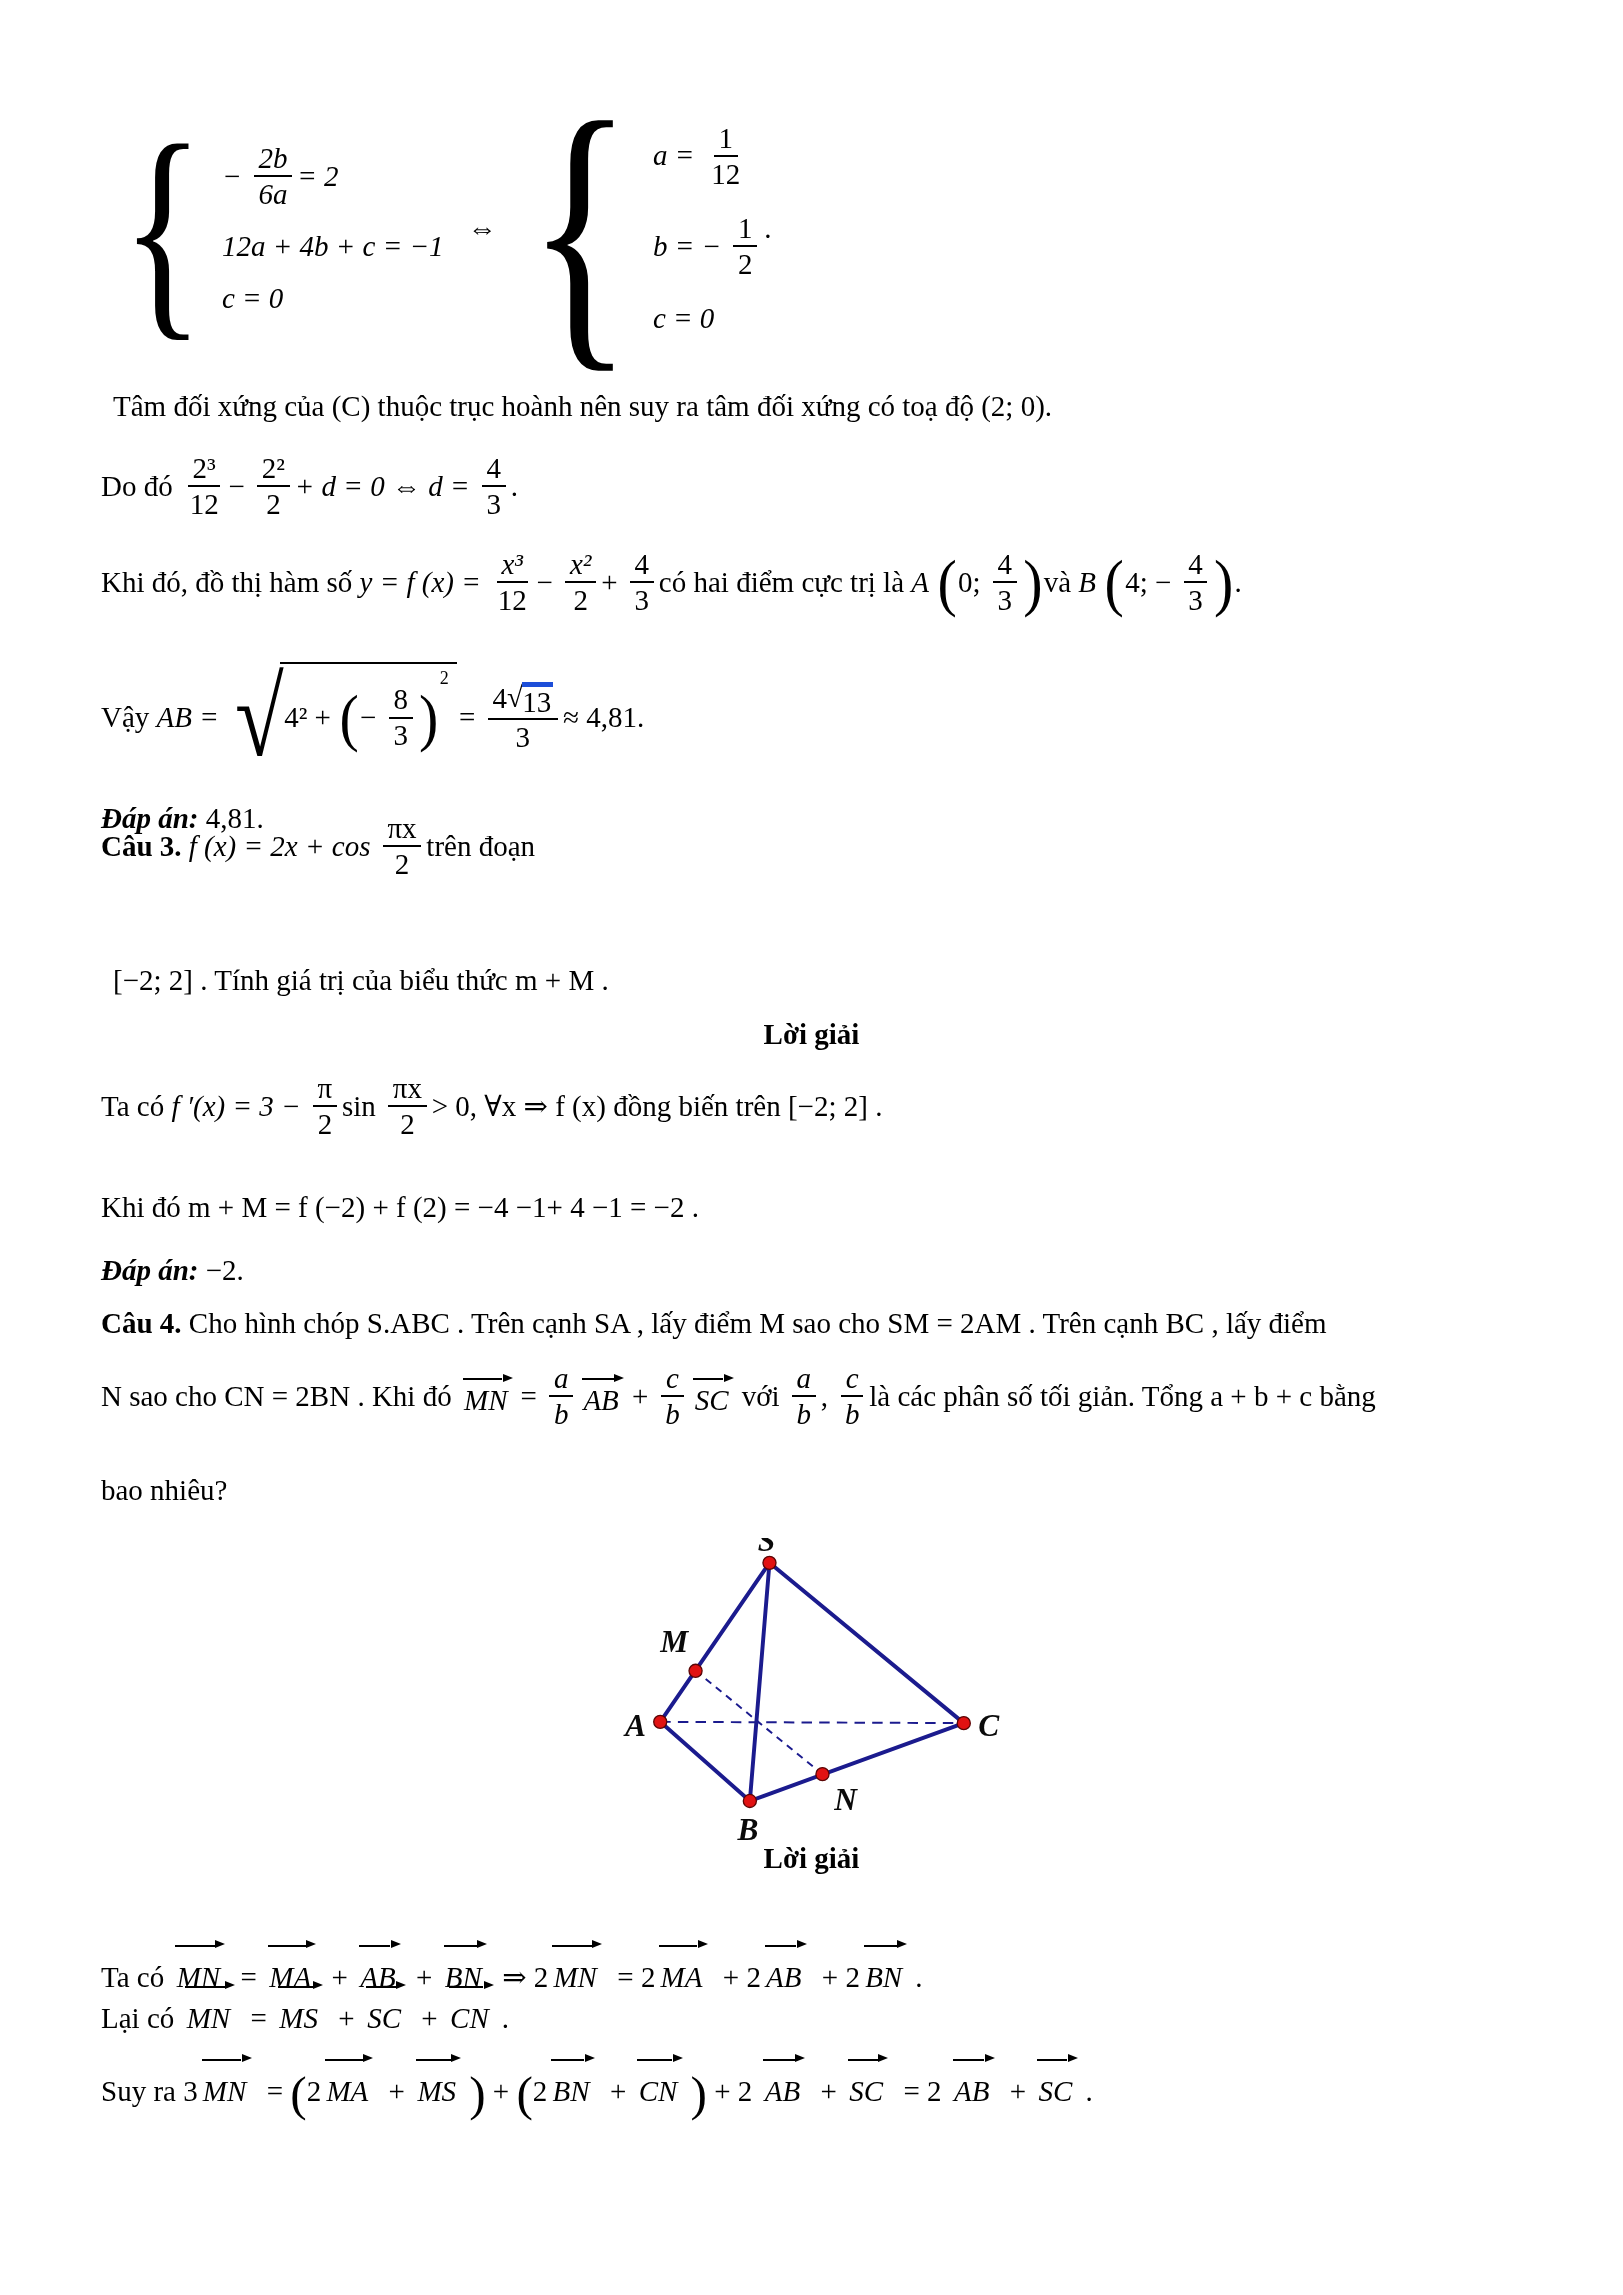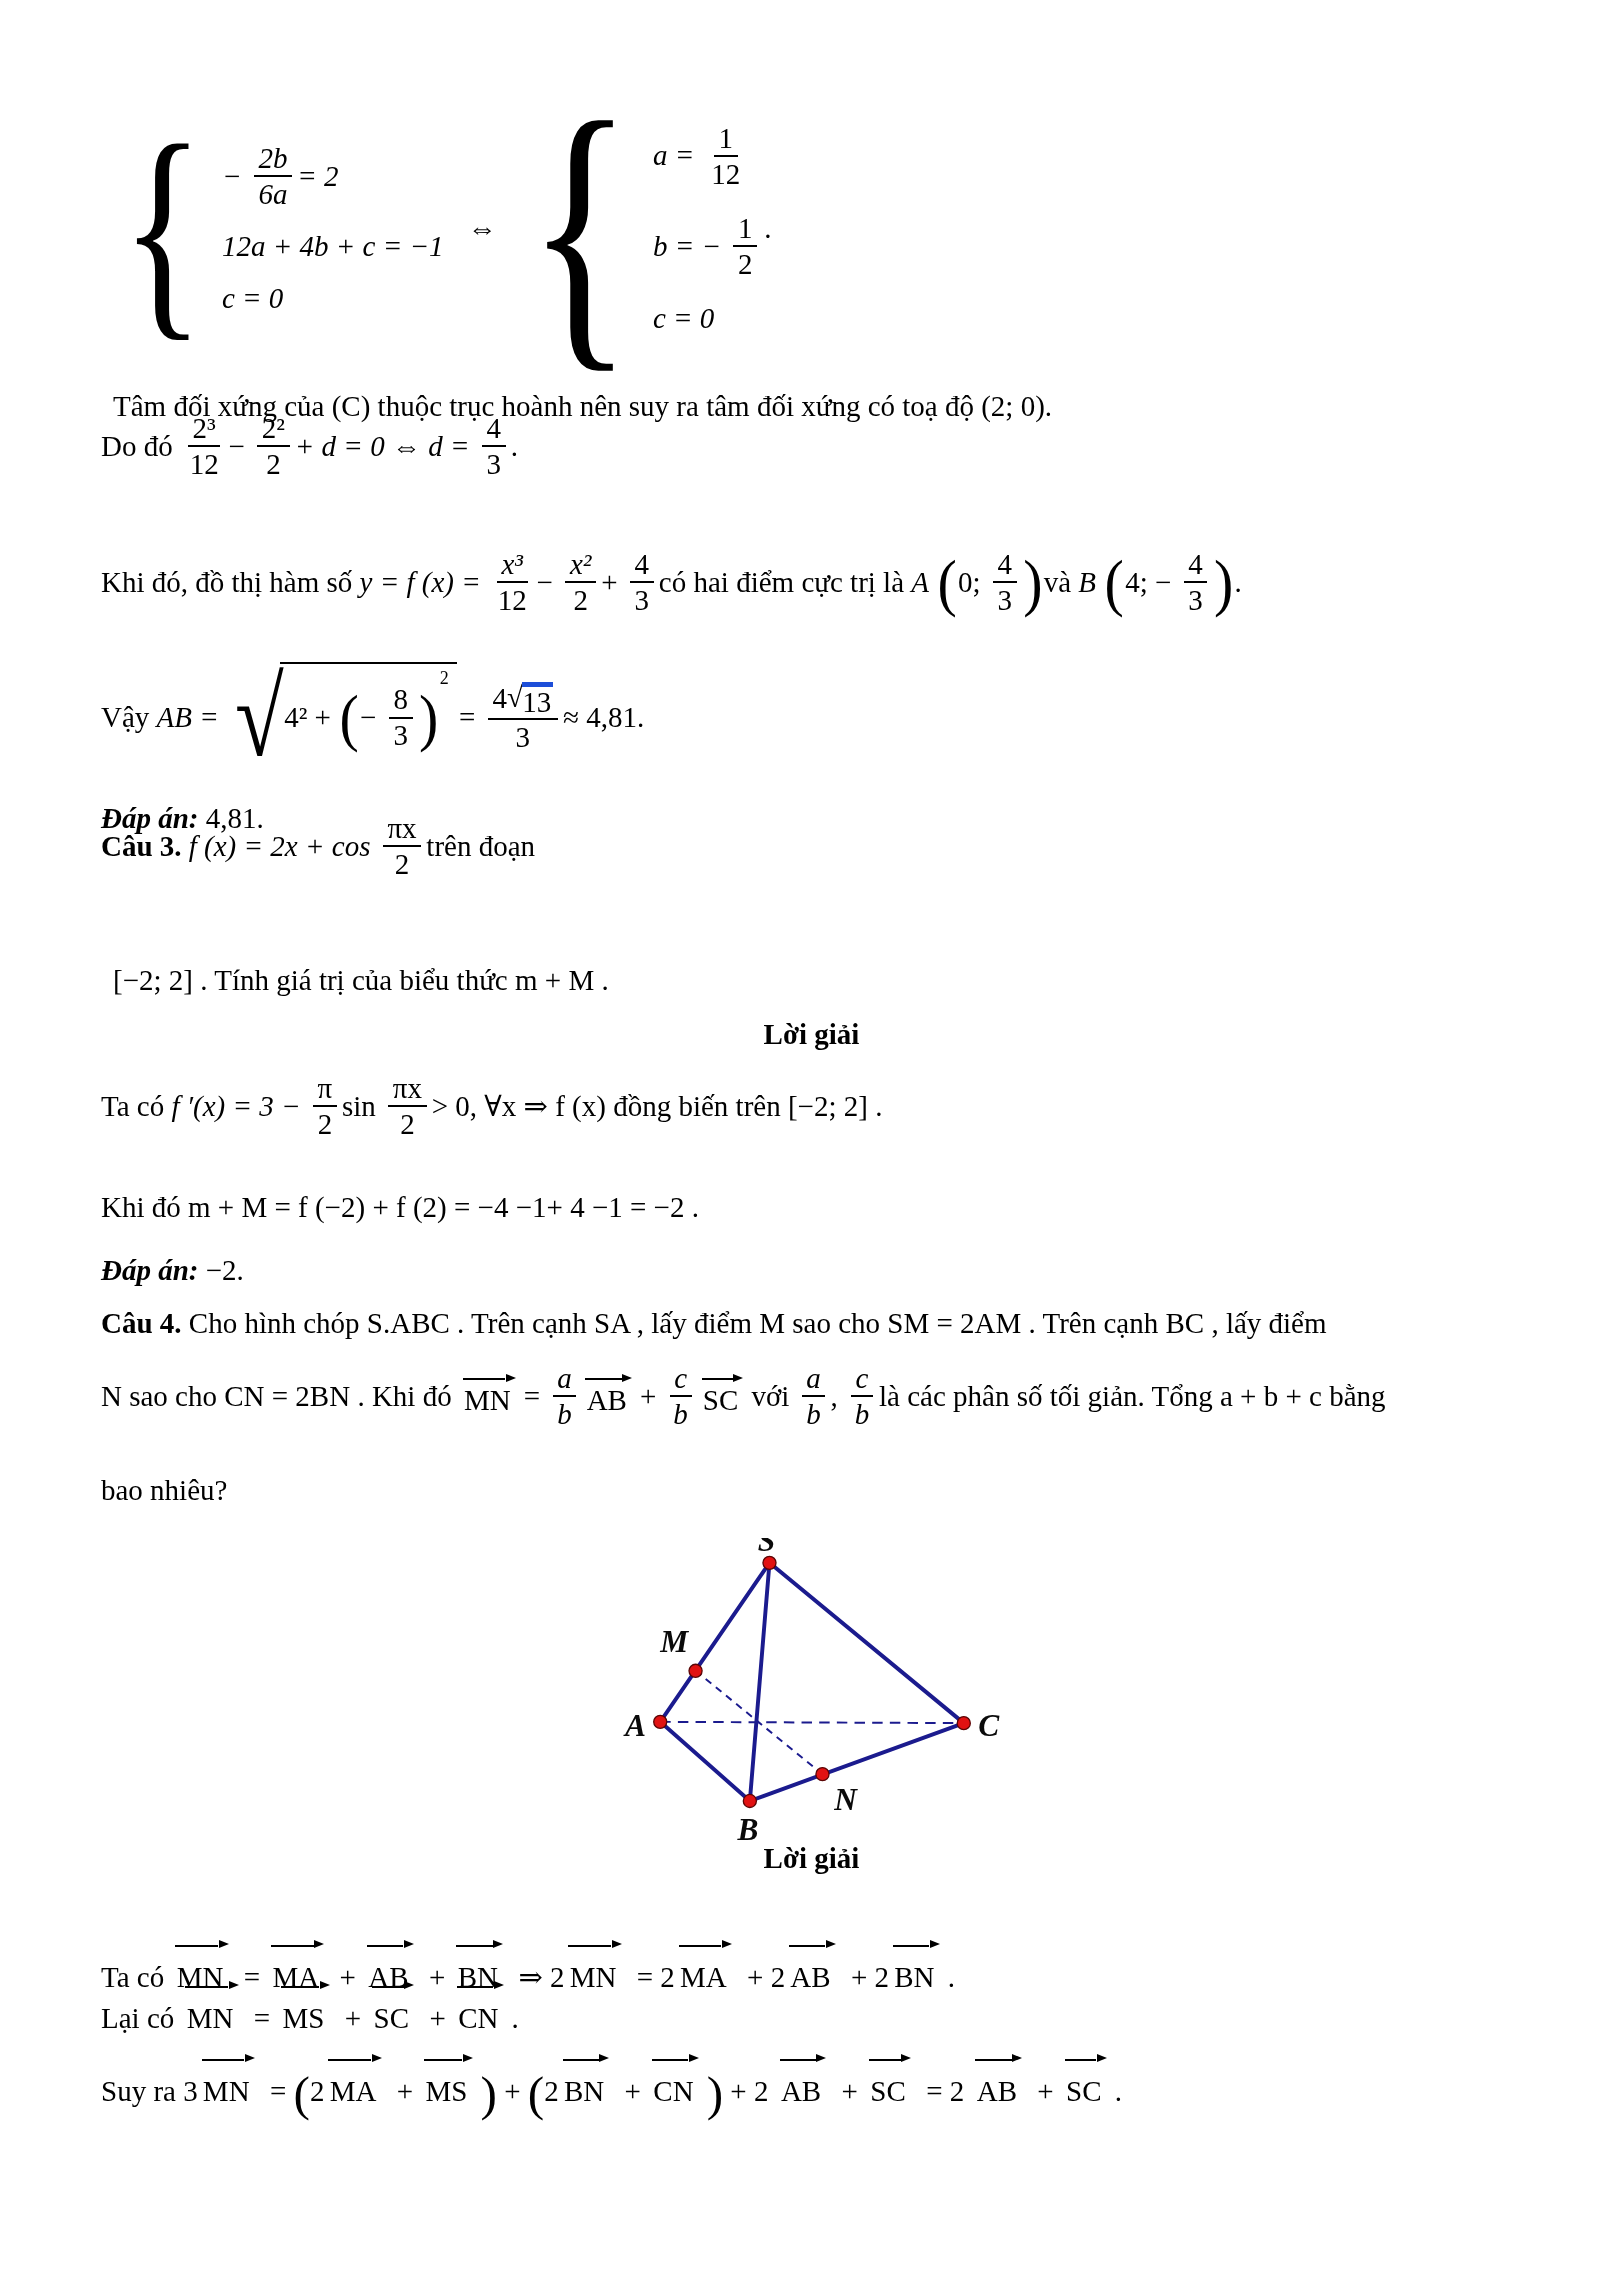--- a/index.html
+++ b/index.html
@@ -22,21 +22,21 @@
   .bigp{display:inline-block;font-size:2.0em;line-height:0.85;transform:scaleY(1.1);font-style:normal;margin:0 1.3px;}
   .vp{display:inline-block;font-size:1.7em;line-height:0.8;vertical-align:-9.2px;font-style:normal;}
   .sup{font-size:0.62em;}
   .bigsqrt{display:inline-flex;align-items:flex-start;margin:0 2.6px;}
   .bigsqrt .rad{font-size:111px;line-height:1;transform:scaleX(0.8);margin-right:-9.2px;}
   .bigsqrt .radand{border-top:2.6px solid #000;min-height:102px;padding:2.6px 7.9px 0 3.9px;}
   .bigsqrt .sup{align-self:flex-start;margin-top:1.3px;}
   .ssqrt{display:inline-flex;align-items:flex-start;}
   .ssqrt .rad{line-height:1.05;}
   .ssqrt .radand{border-top:5px solid #1d4ed8;line-height:1.05;padding:0.7px 2px 0 0.7px;margin-left:-1.3px;}
-  .vec{position:relative;display:inline-block;margin:0 7.9px 0 3.9px;padding:7.9px 5.2px 0 1.3px;}
+  .vec{position:relative;display:inline-block;font-style:italic;margin:0 7.9px 0 3.9px;padding:7.9px 5.2px 0 1.3px;}
   .vec::before{content:"";position:absolute;left:0;right:10.5px;top:2.6px;border-top:2px solid #000;}
   .vec::after{content:"";position:absolute;right:0;top:-2px;width:0;height:0;
               border-left:10.5px solid #000;border-top:4.6px solid transparent;border-bottom:4.6px solid transparent;}
   .vpara{line-height:1.9;}
   svg .edge{stroke:var(--line,#1b1b8e);stroke-width:6;stroke-linecap:round;}
   svg .dash{stroke:var(--line,#1b1b8e);stroke-width:3;stroke-dasharray:16 11;}
   svg .dash2{stroke:var(--line,#1b1b8e);stroke-width:3;stroke-dasharray:11 9;}
   svg .dot{fill:var(--dot,#e11212);stroke:#5a0505;stroke-width:2;}
   svg text{font-family:"Liberation Serif","DejaVu Serif",serif;font-size:48px;font-weight:bold;font-style:italic;fill:#0a0a0a;}
 </style>
@@ -76,21 +76,21 @@
           <span class="den">2</span>
         </span>
       </div>
       <span class="mi">c = 0</span>
     </div>
     <span>.</span>
   </div>
 
   <p class="abs" style="left:101px;top:378px;margin:12px;"><span>Tâm đối xứng của (C) thuộc trục hoành nên suy ra tâm đối xứng có toạ độ (2; 0).</span></p>
 
-  <div class="abs row" style="left:101px;top:412px;">
+  <div class="abs row" style="left:101px;top:452px;">
     <span>Do đó</span>
     <span class="frac">
         <span class="num">2³</span>
         <span class="den">12</span>
       </span>
     <span>−</span>
     <span class="frac">
         <span class="num">2²</span>
         <span class="den">2</span>
       </span>

